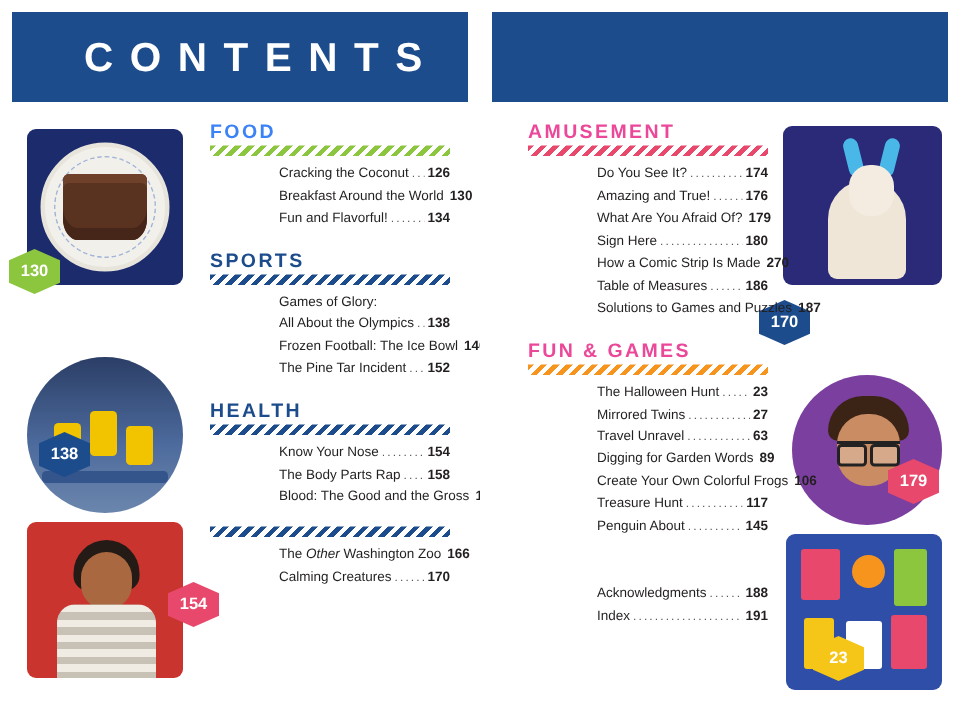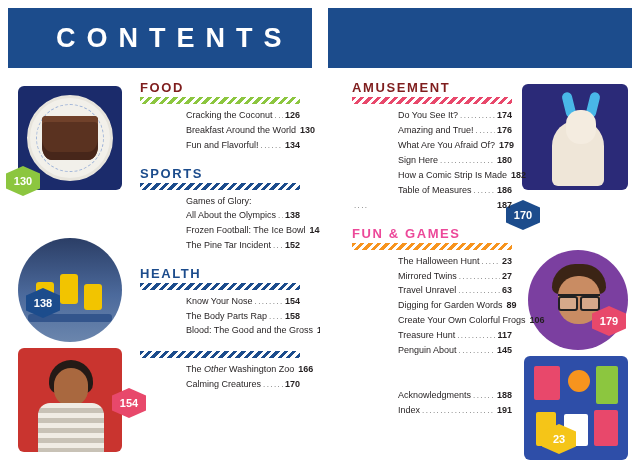--- a/index.html
+++ b/index.html
@@ -56,25 +56,25 @@
 
   .section {
     margin-bottom: 13px;
   }
   .section-title {
     font-size: 13px;
     font-weight: bold;
     letter-spacing: 1.6px;
     margin-bottom: 2px;
   }
-  .sec-food   { color: #7f1d1d; }
+  .sec-food   { color: #3b82f6; }
   .sec-sports { color: #1c4c8c; }
   .sec-health { color: #1c4c8c; }
   .sec-pets   { color: #1c4c8c; }
-  .sec-amusement { color: #7f1d1d; }
+  .sec-amusement { color: #ec4899; }
   .sec-fun    { color: #ec4899; }
 
   .squiggle {
     height: 7px;
     width: 100%;
     margin-bottom: 5px;
   }
   .sq-green  { background: repeating-linear-gradient(135deg, #8cc63f 0 3px, #ffffff 3px 6px); }
   .sq-blue   { background: repeating-linear-gradient(135deg, #1c4c8c 0 3px, #ffffff 3px 6px); }
   .sq-pink   { background: repeating-linear-gradient(135deg, #e8486b 0 3px, #ffffff 3px 6px); }
@@ -416,28 +416,29 @@
           <span class="epage">179</span>
         </div>
         <div class="entry">
           <span class="etitle">Sign Here</span>
           <span class="dots">................................................</span>
           <span class="epage">180</span>
         </div>
         <div class="entry">
           <span class="etitle">How a Comic Strip Is Made</span>
           <span class="dots">....................</span>
-          <span class="epage">182</span>
+          <span class="epage">270</span>
         </div>
         <div class="entry">
           <span class="etitle">Table of Measures</span>
           <span class="dots">................................................</span>
           <span class="epage">186</span>
         </div>
         <div class="entry">
+          <span class="etitle">Solutions to Games and Puzzles</span>
           <span class="dots">....</span>
           <span class="epage">187</span>
         </div>
       </div>
 
       <div class="section">
         <div class="section-title sec-fun">FUN &amp; GAMES</div>
         <div class="squiggle sq-orange"></div>
         <div class="entry">
           <span class="etitle">The Halloween Hunt</span>

